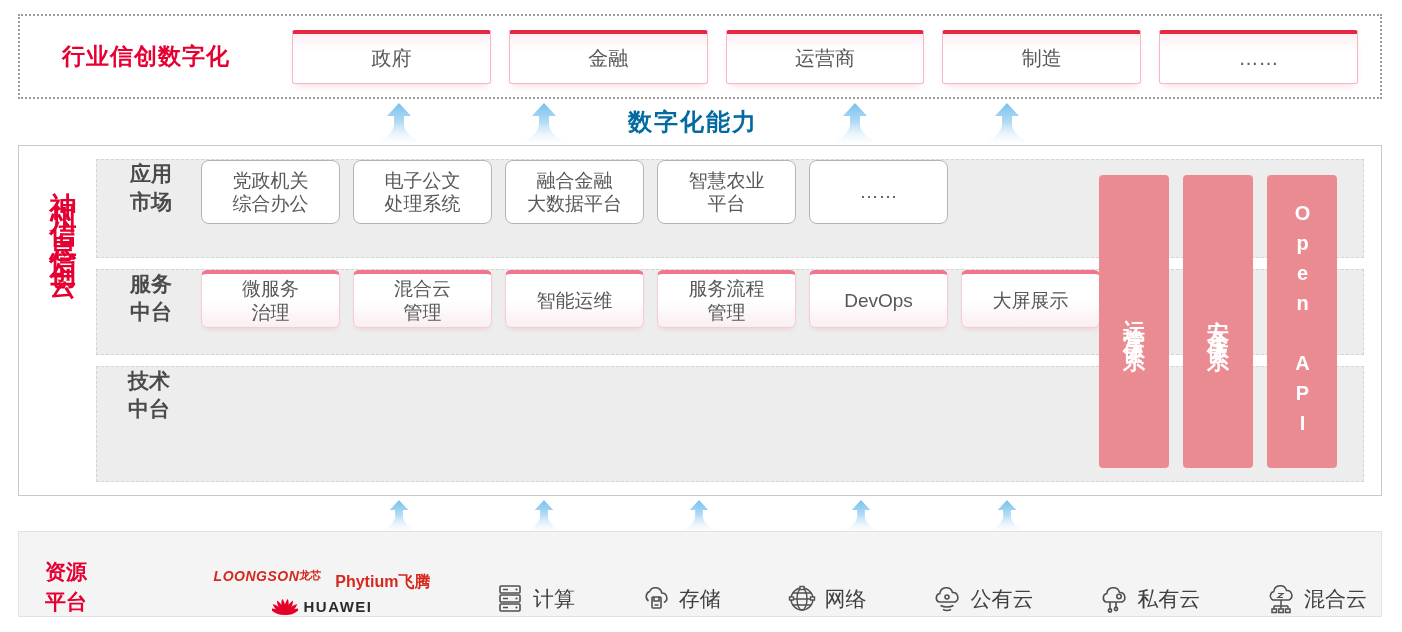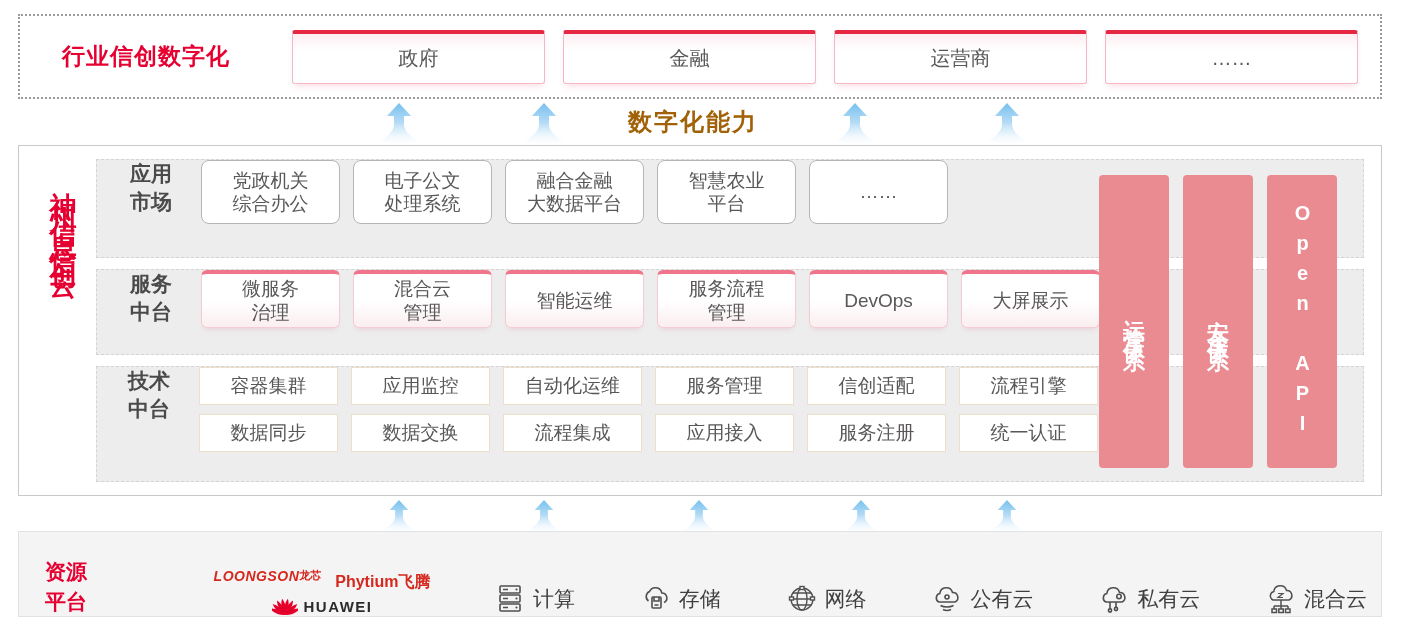--- a/index.html
+++ b/index.html
@@ -13,21 +13,21 @@
   .band-title{ width:252px; text-align:center; font-size:23px; font-weight:bold; color:#e60032; letter-spacing:1px; }
   .band-boxes{ flex:1; display:flex; gap:18px; margin-right:22px; height:54px;padding-left:20px; }
   .tab-box{ flex:1; background:linear-gradient(180deg,#fdeef2,#ffffff 34%);
             border:1px solid #f5b7c4; border-top:4px solid #e62744; border-radius:3px;
             display:flex; align-items:center; justify-content:center; font-size:20px; color:#595757;
             box-shadow:0 5px 7px -3px rgba(230,60,90,.18); }
 
   
   .arrow-up{ position:absolute; }
   .cap-label{ position:absolute; left:608px; top:106px; width:170px; text-align:center;
-              font-size:24px; font-weight:bold; color:#a16207; letter-spacing:2px; }
+              font-size:24px; font-weight:bold; color:#0369a1; letter-spacing:2px; }
 
   
   .main-box{ position:absolute; left:18px; top:145px; width:1364px; height:351px;
              border:1px solid #c9c9c9; background:#fff; }
   .vertical-title{ position:absolute; left:26px; top:24px; height:310px;
                    writing-mode:vertical-lr; text-orientation:upright;
                    font-size:27px; font-weight:bold; color:#e60032; letter-spacing:14px; }
   .p-row{ position:absolute; left:77px; width:1268px; background:#ededed;
           border:1px dashed #d4d4d4; display:flex; align-items:flex-start; padding-left:10px; }
   .row-app{ top:13px;  height:99px;  }
@@ -86,20 +86,21 @@
       </linearGradient>
     </defs>
   </svg>
 
   <div class="top-band">
     <div class="band-title">行业信创数字化</div>
     <div class="band-boxes">
       <div class="tab-box">政府</div>
       <div class="tab-box">金融</div>
       <div class="tab-box">运营商</div>
+      <div class="tab-box">制造</div>
       <div class="tab-box">……</div>
     </div>
   </div>
 
   <svg class="arrow-up" style="left:376px;top:103px" width="46" height="40" viewBox="0 0 46 40">
       <path d="M23,0 L11,13 L18,13 L18,21 C18,29 9,35 2,40 L44,40 C37,35 28,29 28,21 L28,13 L35,13 Z" fill="url(#arrowGrad)"></path>
     </svg>
   <svg class="arrow-up" style="left:521px;top:103px" width="46" height="40" viewBox="0 0 46 40">
       <path d="M23,0 L11,13 L18,13 L18,21 C18,29 9,35 2,40 L44,40 C37,35 28,29 28,21 L28,13 L35,13 Z" fill="url(#arrowGrad)"></path>
     </svg>
@@ -142,34 +143,20 @@
         <div class="svc-box">服务流程
 管理</div>
         <div class="svc-box">DevOps</div>
         <div class="svc-box">大屏展示</div>
       </div>
     </div>
 
     <div class="p-row row-tech">
       <div class="row-label">技术
 中台</div>
-      <div class="tech-grid">
-        <div class="tech-box">容器集群</div>
-        <div class="tech-box">应用监控</div>
-        <div class="tech-box">自动化运维</div>
-        <div class="tech-box">服务管理</div>
-        <div class="tech-box">信创适配</div>
-        <div class="tech-box">流程引擎</div>
-        <div class="tech-box">数据同步</div>
-        <div class="tech-box">数据交换</div>
-        <div class="tech-box">流程集成</div>
-        <div class="tech-box">应用接入</div>
-        <div class="tech-box">服务注册</div>
-        <div class="tech-box">统一认证</div>
-      </div>
     </div>
 
     <div class="side-bar bar1">运营体系</div>
     <div class="side-bar bar2">安全体系</div>
     <div class="side-bar bar3">Open API</div>
   </div>
 
   <svg class="arrow-up" style="left:379px;top:500px" width="40" height="31" viewBox="0 0 46 40">
       <path d="M23,0 L11,13 L18,13 L18,21 C18,29 9,35 2,40 L44,40 C37,35 28,29 28,21 L28,13 L35,13 Z" fill="url(#arrowGrad)"></path>
     </svg>

